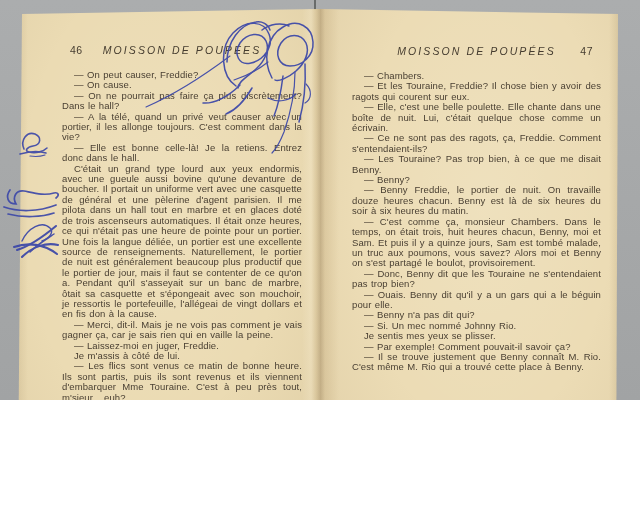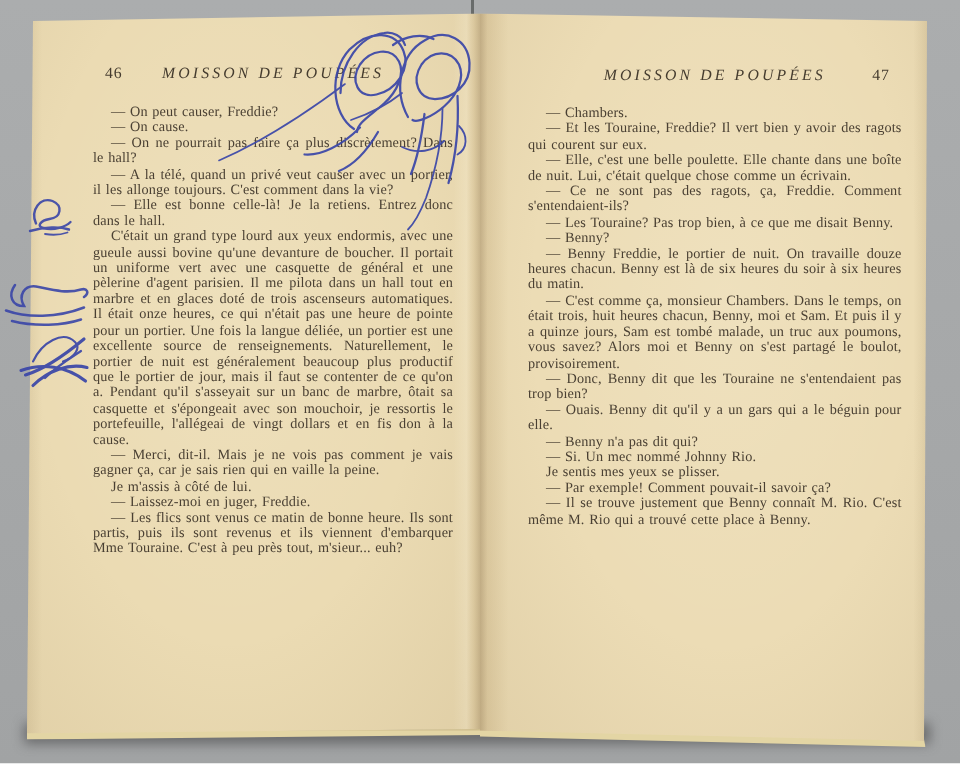--- a/index.html
+++ b/index.html
@@ -1,21 +1,21 @@
 <!DOCTYPE html>
 <html><head>
 <meta charset="utf-8">
 <style>
   html,body{margin:0;padding:0;}
   .stage{
     position:relative;
-    width:640px;height:509px;
+    width:640px;height:400px;
     overflow:hidden;
     background:linear-gradient(180deg,#abadae 0%,#a5a7a8 60%,#a1a3a4 100%);
-    font-family:Liberation Serif, serif;
+    font-family:Liberation Sans, sans-serif;
   }
   .book-shadow{
     position:absolute;left:16px;top:482px;width:604px;height:14px;
     background:rgba(62,62,64,.55);
     filter:blur(4px);
     z-index:0;
   }
   .top-notch{
     position:absolute;left:314px;top:0;width:2px;height:12px;
     background:#5d605f;opacity:.85;z-index:0;
@@ -92,35 +92,35 @@
     </div>
     <div class="page-body">
 
     <p>— On peut causer, Freddie?</p>
         <p>— On cause.</p>
         <p>— On ne pourrait pas faire ça plus discrètement? Dans le hall?</p>
         <p>— A la télé, quand un privé veut causer avec un portier, il les allonge toujours. C'est comment dans la vie?</p>
         <p>— Elle est bonne celle-là! Je la retiens. Entrez donc dans le hall.</p>
         <p>C'était un grand type lourd aux yeux endormis, avec une gueule aussi bovine qu'une devanture de boucher. Il portait un uniforme vert avec une casquette de général et une pèlerine d'agent parisien. Il me pilota dans un hall tout en marbre et en glaces doté de trois ascenseurs automatiques. Il était onze heures, ce qui n'était pas une heure de pointe pour un portier. Une fois la langue déliée, un portier est une excellente source de renseignements. Naturellement, le portier de nuit est généralement beaucoup plus productif que le portier de jour, mais il faut se contenter de ce qu'on a. Pendant qu'il s'asseyait sur un banc de marbre, ôtait sa casquette et s'épongeait avec son mouchoir, je ressortis le portefeuille, l'allégeai de vingt dollars et en fis don à la cause.</p>
         <p>— Merci, dit-il. Mais je ne vois pas comment je vais gagner ça, car je sais rien qui en vaille la peine.</p>
+        <p>— Laissez-moi en juger, Freddie.</p>
         <p>Je m'assis à côté de lui.</p>
-        <p>— Laissez-moi en juger, Freddie.</p>
         <p>— Les flics sont venus ce matin de bonne heure. Ils sont partis, puis ils sont revenus et ils viennent d'embarquer Mme Touraine. C'est à peu près tout, m'sieur... euh?</p>
       </div>
   </div>
 
   <div class="page page-right">
     <div class="page-head">
       <span class="page-num">47</span>
       <span class="running-title">MOISSON DE POUPÉES</span>
     </div>
     <div class="page-body">
 
     <p>— Chambers.</p>
-        <p>— Et les Touraine, Freddie? Il vert bien y avoir des ragots qui courent sur eux.</p>
+        <p>— Et les Touraine, Freddie? Il chose bien y avoir des ragots qui courent sur eux.</p>
         <p>— Elle, c'est une belle poulette. Elle chante dans une boîte de nuit. Lui, c'était quelque chose comme un écrivain.</p>
         <p>— Ce ne sont pas des ragots, ça, Freddie. Comment s'entendaient-ils?</p>
         <p>— Les Touraine? Pas trop bien, à ce que me disait Benny.</p>
         <p>— Benny?</p>
         <p>— Benny Freddie, le portier de nuit. On travaille douze heures chacun. Benny est là de six heures du soir à six heures du matin.</p>
         <p>— C'est comme ça, monsieur Chambers. Dans le temps, on était trois, huit heures chacun, Benny, moi et Sam. Et puis il y a quinze jours, Sam est tombé malade, un truc aux poumons, vous savez? Alors moi et Benny on s'est partagé le boulot, provisoirement.</p>
         <p>— Donc, Benny dit que les Touraine ne s'entendaient pas trop bien?</p>
         <p>— Ouais. Benny dit qu'il y a un gars qui a le béguin pour elle.</p>
         <p>— Benny n'a pas dit qui?</p>
         <p>— Si. Un mec nommé Johnny Rio.</p>

